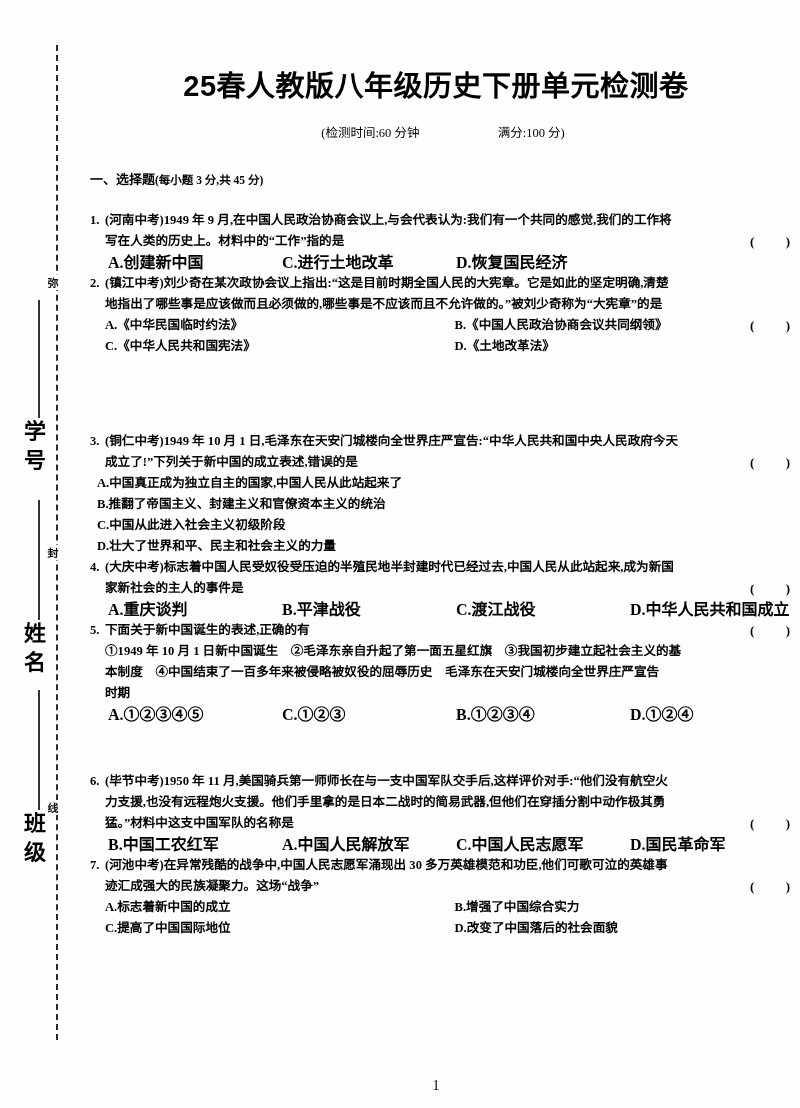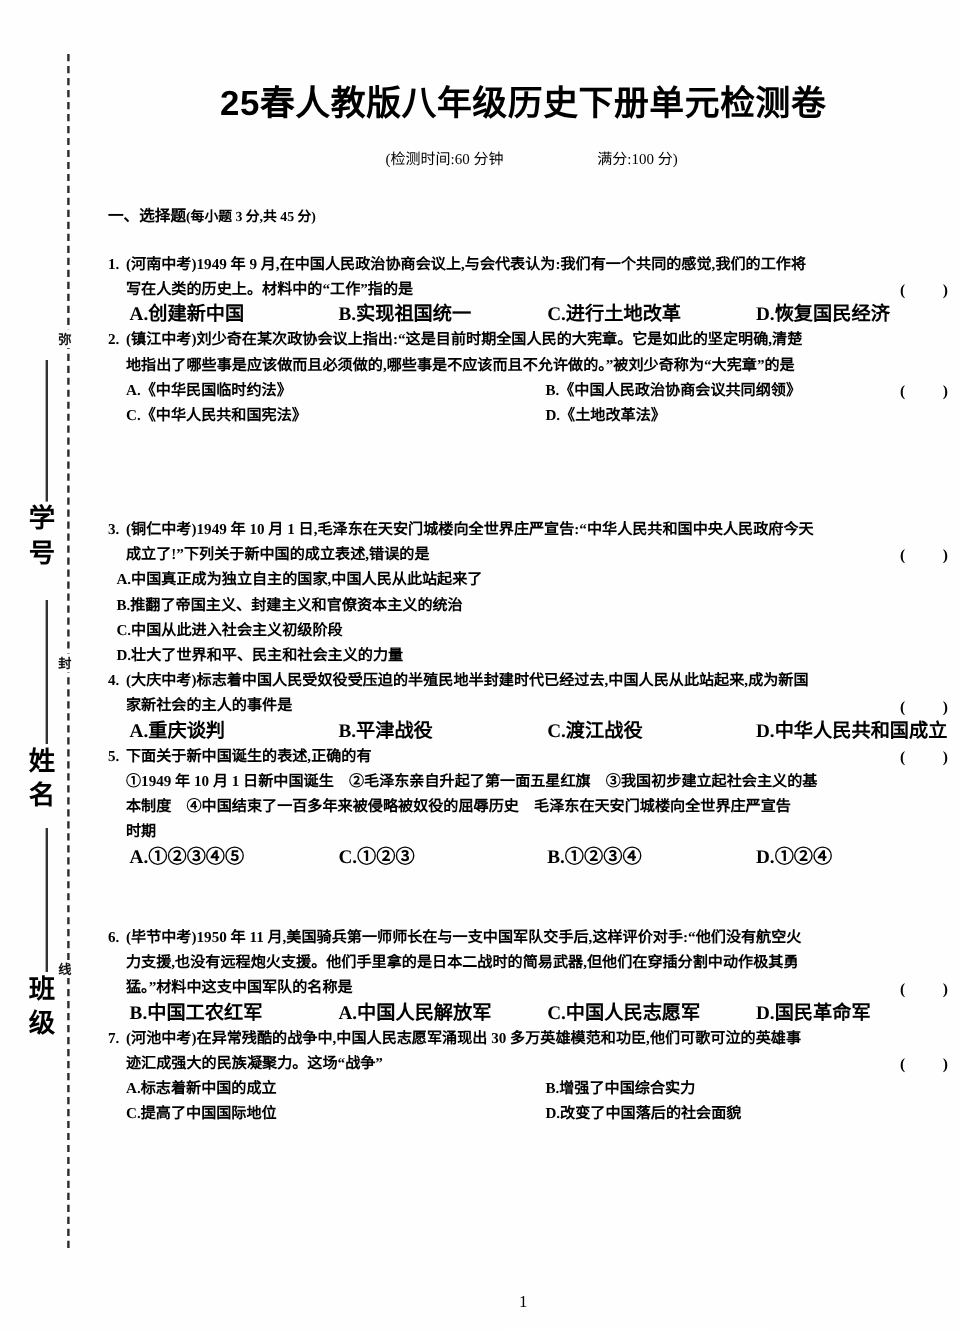--- a/index.html
+++ b/index.html
@@ -224,21 +224,20 @@
     <div class="q">
       <span class="q-num">1.</span>
       <div class="q-body">
         <span>(河南中考)</span><span>1949 年 9 月,在中国人民政治协商会议上,与会代表认为:我们有一个共同的感觉,我们的工作将</span><br>
         <span>写在人类的历史上。材料中的“工作”指的是</span>
       </div>
       <span class="paren" style="top:21px;">(    )</span>
     </div>
     <div class="opts-4">
       <div>A.创建新中国</div>
-      <div>B.实现祖国统一</div>
       <div>C.进行土地改革</div>
       <div>D.恢复国民经济</div>
     </div>
 
     <div class="q">
       <span class="q-num">2.</span>
       <div class="q-body">
         <span>(镇江中考)</span><span>刘少奇在某次政协会议上指出:“这是目前时期全国人民的大宪章。它是如此的坚定明确,清楚</span><br>
         <span>地指出了哪些事是应该做而且必须做的,哪些事是不应该而且不允许做的。”被刘少奇称为“大宪章”的是</span>
       </div>

